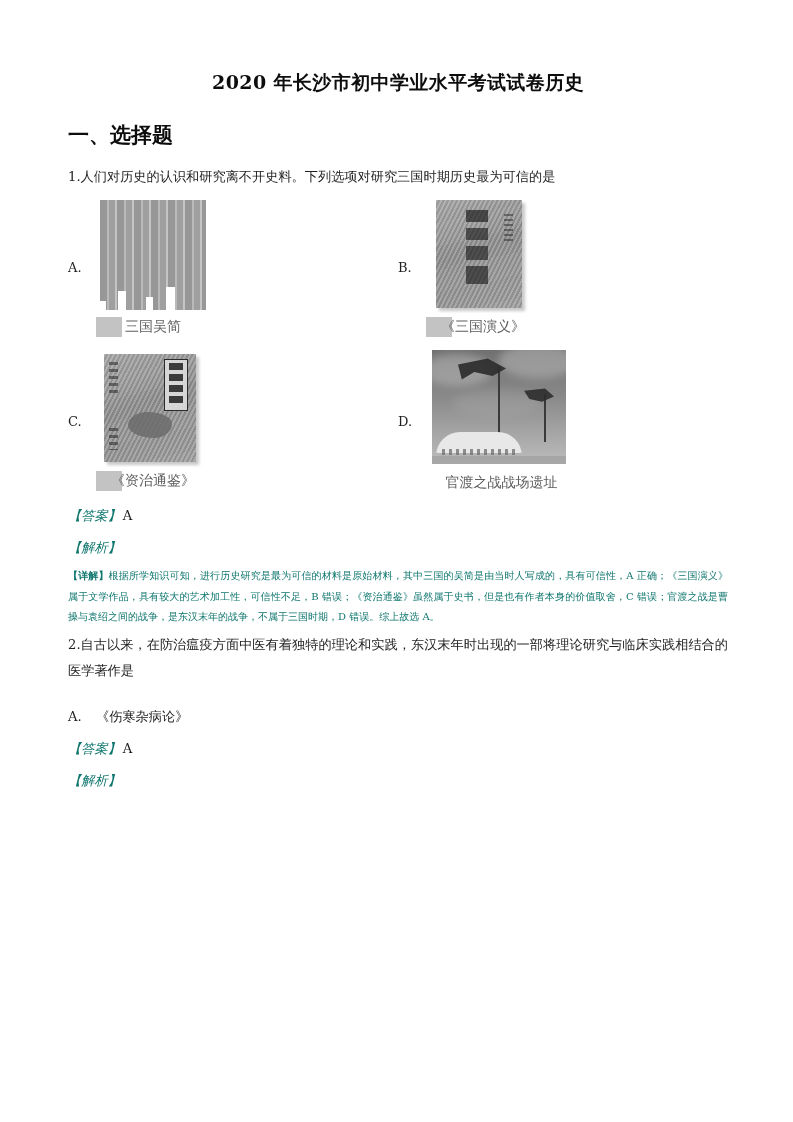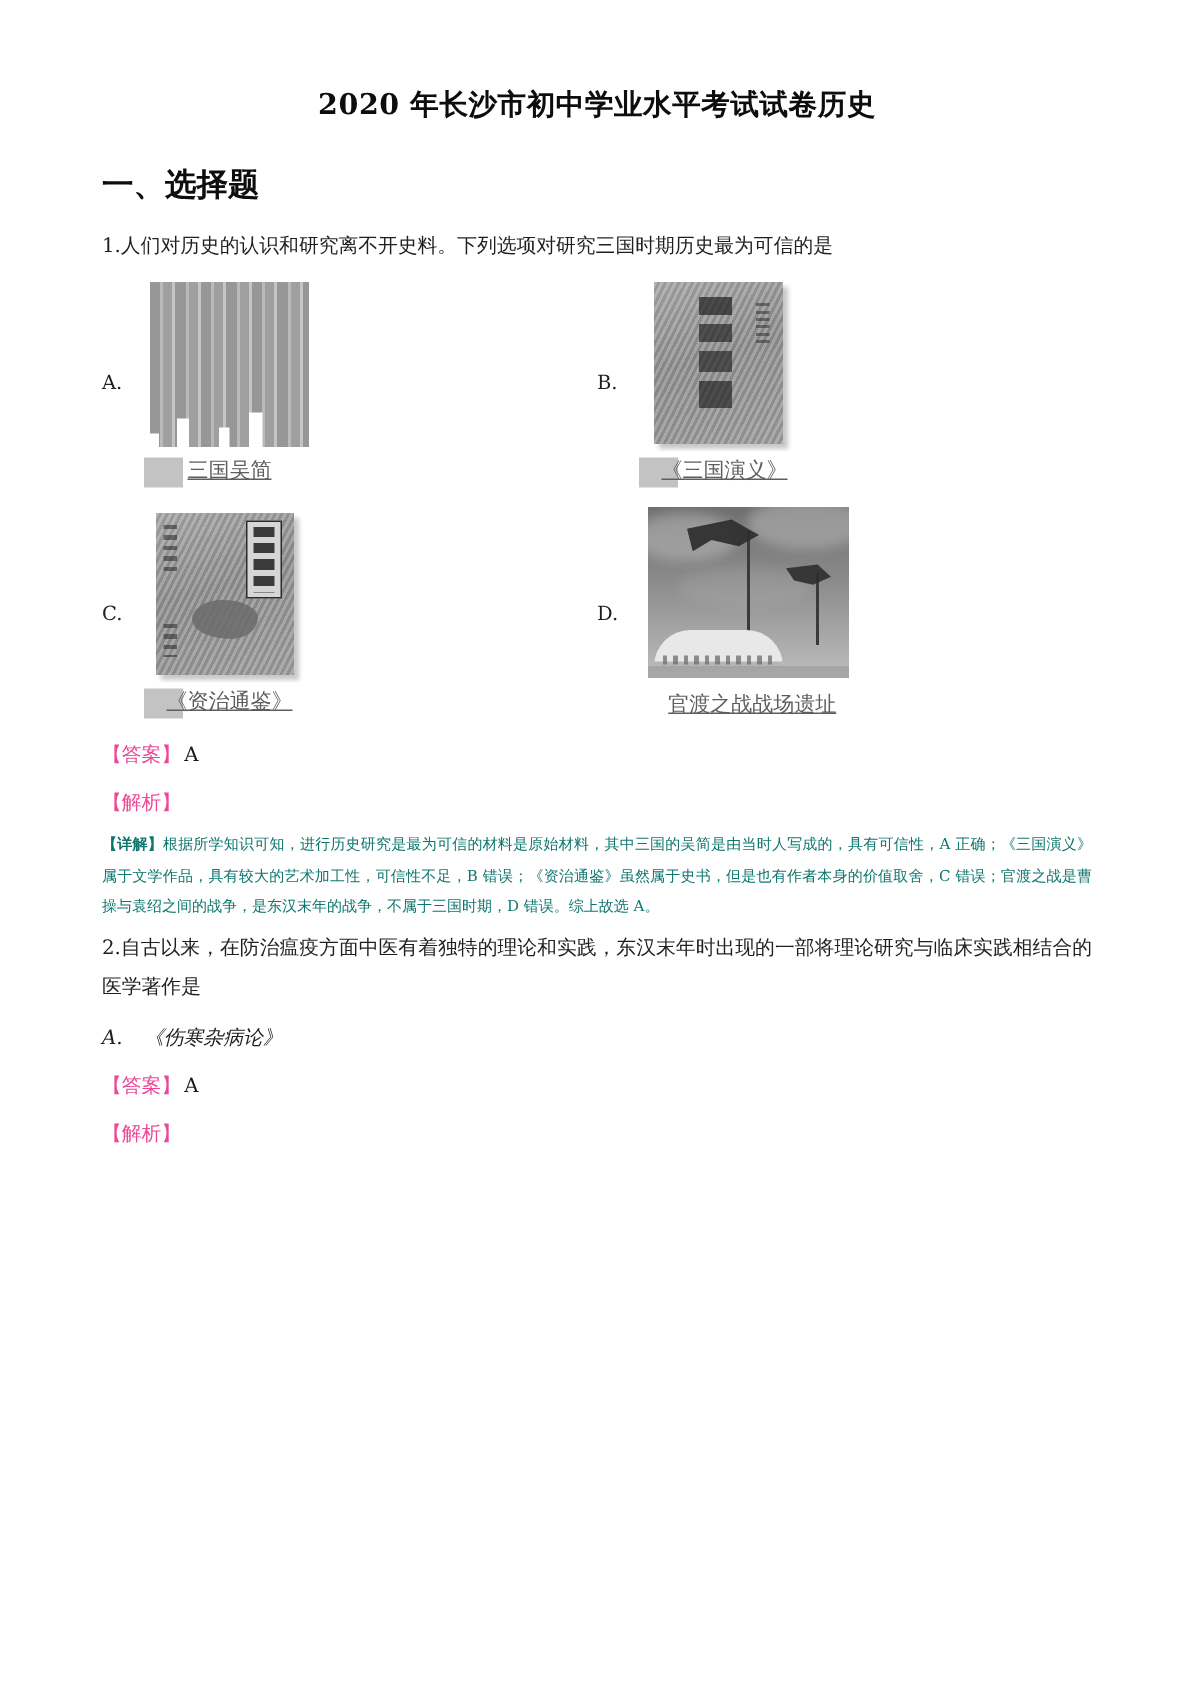--- a/index.html
+++ b/index.html
@@ -19,21 +19,21 @@
     position: absolute;
     left: 0; top: 0;
     width: 793px;
     height: 1122px;
     padding: 0;
     box-sizing: border-box;
   }
   .content {
     position: absolute;
     left: 68px;
-    top: 56px;
+    top: 68px;
     width: 660px;
   }
   .doc-title {
     text-align: center;
     font-size: 19px;
     font-weight: bold;
     letter-spacing: 0.4px;
     margin: 0 0 22px 0;
     line-height: 1.5;
     color: #0d0d0d;
@@ -53,21 +53,22 @@
     text-align: justify;
   }
   .para {
     font-size: 10px;
     line-height: 2.05;
     margin: 0 0 4px 0;
     color: #0f766e;
     text-align: justify;
   }
   .label-blue {
-    color: #ec4899;
+    color: #0f766e;
+    font-style: italic;
   }
   .ans-line {
     font-size: 13.2px;
     line-height: 2.0;
     margin: 0 0 5px 0;
   }
   .ans-val {
     color: #1a1a1a;
     padding-left: 2px;
   }
@@ -116,21 +117,20 @@
   .thumb-caption {
     position: absolute;
     left: 0; right: 0; bottom: 0;
     height: 26px;
     line-height: 26px;
     text-align: center;
     font-size: 14px;
     color: #5e5e5e;
     font-family: "DejaVu Serif", serif;
     white-space: nowrap;
-    text-decoration: underline;
   }
   .cap-block {
     position: absolute;
     left: 2px;
     bottom: 2px;
     width: 26px;
     height: 20px;
     background: #c3c3c3;
   }
 
@@ -282,22 +282,21 @@
   .ground {
     position: absolute;
     left: 0; right: 0; bottom: 0;
     height: 8px;
     background: #9a9a9a;
     opacity: 0.6;
   }
 
   
   .text-options {
-    margin: 6px 0 6px 0;
-    font-style: italic;
+    margin: 18px 0 6px 0;
   }
   .text-row {
     display: flex;
     line-height: 2.1;
   }
   .text-cell {
     width: 330px;
     font-size: 13.2px;
     color: #1f1f1f;
     box-sizing: border-box;

